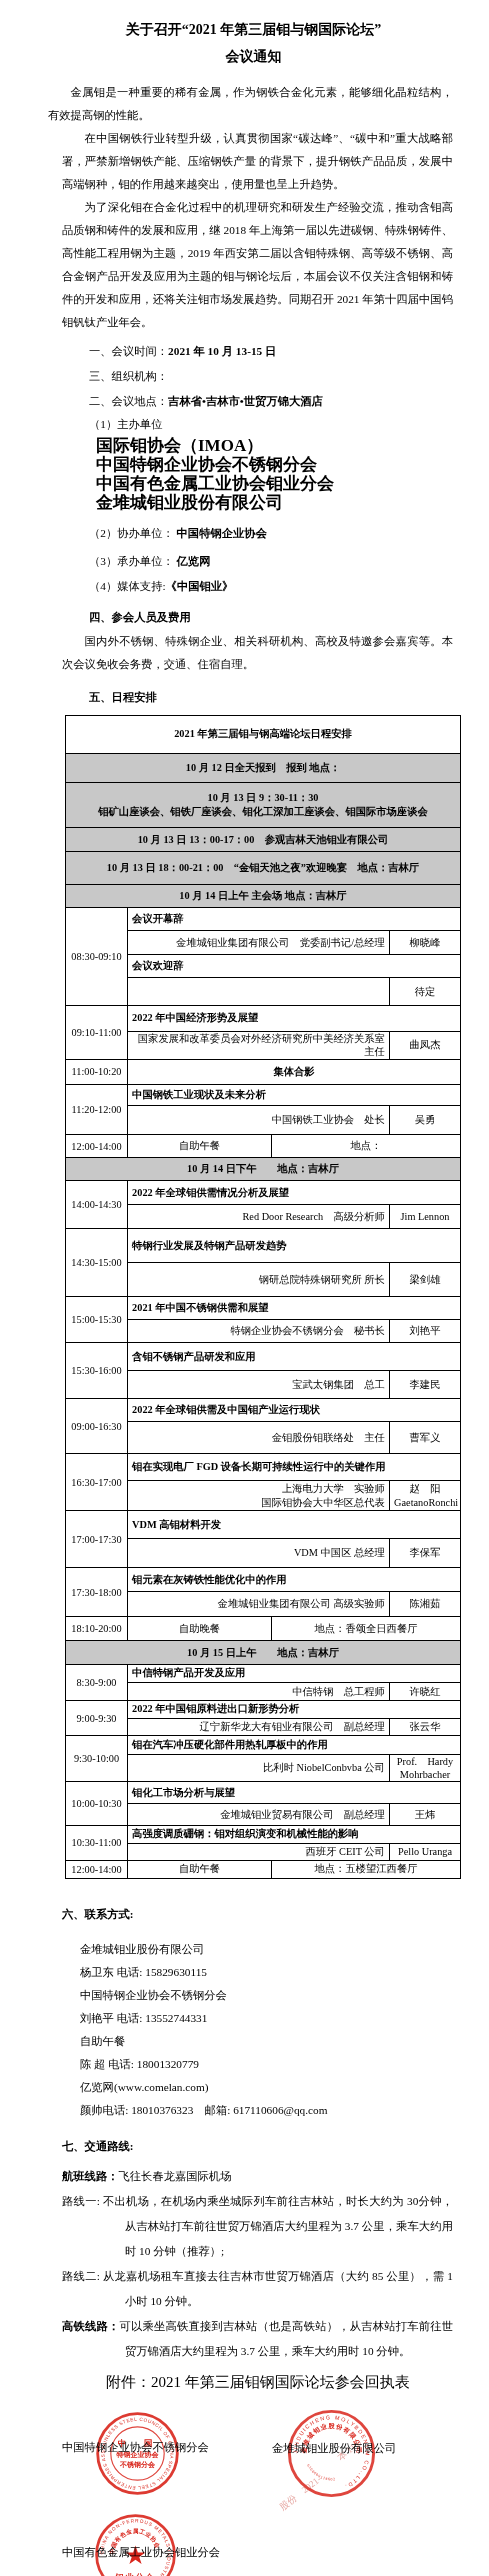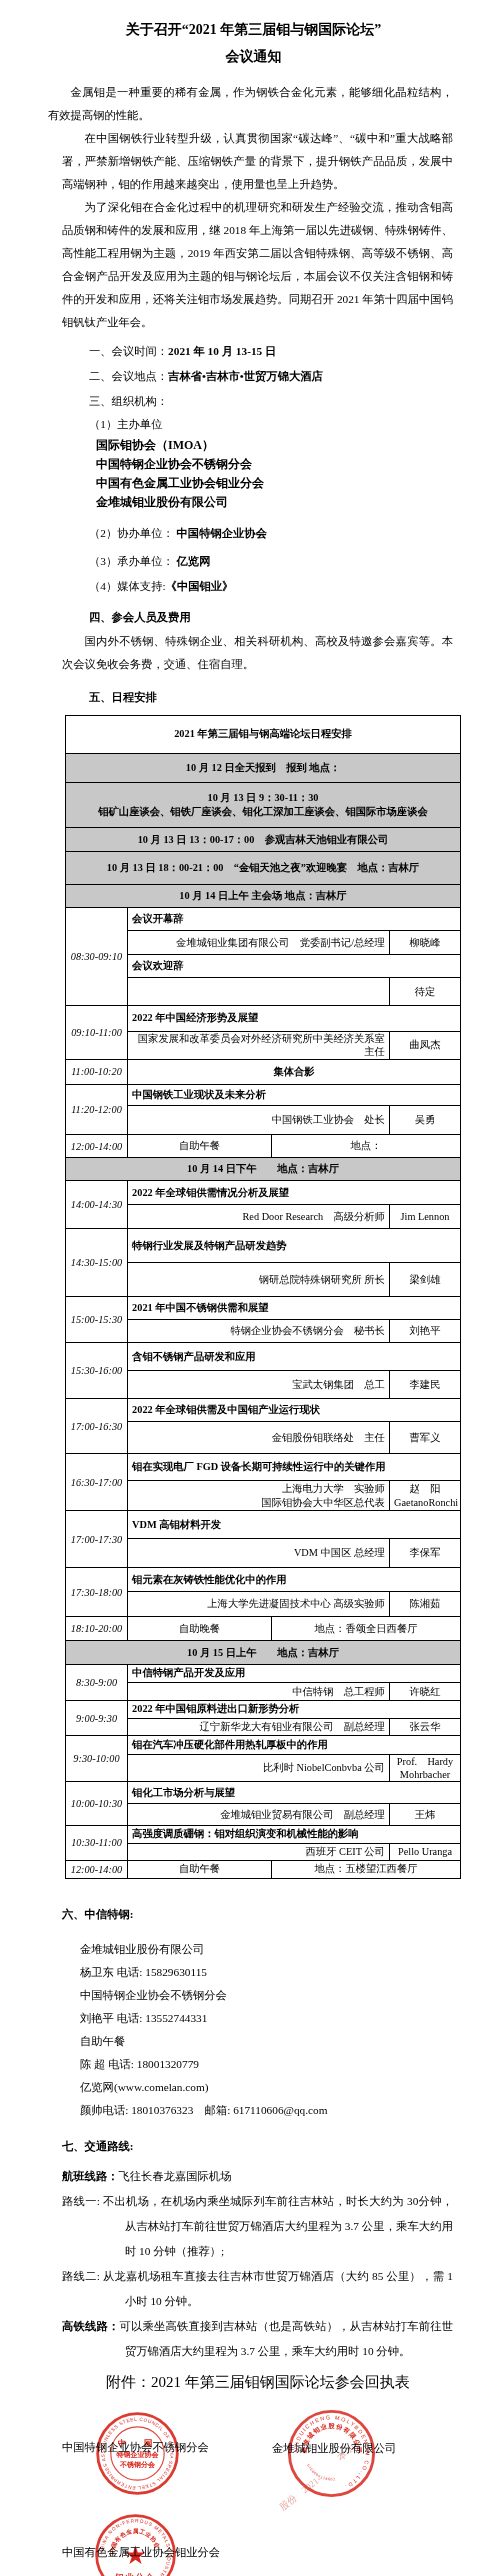--- a/index.html
+++ b/index.html
@@ -5,31 +5,31 @@
   html,body{margin:0;padding:0;background:#fff;}
   .page{position:relative;width:489px;height:3091px;background:#fff;overflow:hidden;
         font-family:"Liberation Serif","DejaVu Serif",serif;color:#000;}
   .doc-title{ text-align:center;font-size:14px;font-weight:bold;line-height:24px;margin-left:18px;}
   .t1{margin-top:17.5px;}
   .t2{margin-top:3.1px;}
   .para{margin:0 36px 0 62px;font-size:11.3px;line-height:23px;text-align:justify;text-indent:2em;}
   .p1{margin-top:12.4px;margin-left:48px;}
   .item{margin-left:89px;margin-right:36px;font-size:11.3px;line-height:25px;}
   .item b{font-weight:bold;text-align:right;}
-  .host{margin-left:96px;font-size:12px;font-weight:bold;line-height:19px;}
+  .host{margin-left:96px;font-size:17px;font-weight:bold;line-height:19px;}
   .hdr{margin-left:62px;font-size:11.3px;font-weight:bold;line-height:25px;}
   .sec-hosts-label{margin-left:89px;font-size:11.3px;line-height:21.6px;}
   .mt18{margin-top:9.3px;} .mt12{margin-top:6.2px;} .mt16{margin-top:8.2px;} .mt6{margin-top:3.1px;}
   .mt22{margin-top:11.3px;} .mt44{margin-top:23px;} .mt10{margin-top:5.2px;}
 
   table.sched{border-collapse:collapse;margin:5.2px 0 0 65px;width:396px;table-layout:fixed;}
   table.sched td{border:1px solid #000;font-size:10.3px;padding:0 4.1px;overflow:hidden;vertical-align:middle;}
   .t-title{font-size:12px;font-weight:bold;text-align:center;}
   .banner{background:#c8c8c8;font-weight:bold;text-align:center;font-size:9.8px;line-height:13.4px;}
-  .time{text-align:center;padding:0 1px;font-style:italic;}
+  .time{text-align:center;padding:0 1px;}
   .s-title{font-weight:bold;text-align:left;}
   .s-org{text-align:right;white-space:pre-line;line-height:13.4px;}
   .s-name{text-align:center;white-space:pre-line;padding:0 1.5px;line-height:13.4px;}
   .photo{text-align:center;font-weight:bold;}
   .meal-a,.meal-b{text-align:center;}
 
   .contact-line{margin-left:80px;font-size:11.3px;line-height:23px;}
   .trans{margin-left:62px;margin-right:36px;font-size:11.3px;line-height:25px;
          padding-left:63px;text-indent:-63px;text-align:justify;}
   .trans b{font-weight:bold;}
@@ -46,22 +46,22 @@
 <div class="page">
 
   <div class="doc-title t1">关于召开“2021 年第三届钼与钢国际论坛”</div>
   <div class="doc-title t2">会议通知</div>
 
   <p class="para p1">金属钼是一种重要的稀有金属，作为钢铁合金化元素，能够细化晶粒结构，有效提高钢的性能。</p>
   <p class="para" style="margin-top:0;">在中国钢铁行业转型升级，认真贯彻国家“碳达峰”、“碳中和”重大战略部署，严禁新增钢铁产能、压缩钢铁产量 的背景下，提升钢铁产品品质，发展中高端钢种，钼的作用越来越突出，使用量也呈上升趋势。</p>
   <p class="para" style="margin-top:0;">为了深化钼在合金化过程中的机理研究和研发生产经验交流，推动含钼高品质钢和铸件的发展和应用，继 2018 年上海第一届以先进碳钢、特殊钢铸件、高性能工程用钢为主题，2019 年西安第二届以含钼特殊钢、高等级不锈钢、高合金钢产品开发及应用为主题的钼与钢论坛后，本届会议不仅关注含钼钢和铸件的开发和应用，还将关注钼市场发展趋势。同期召开 2021 年第十四届中国钨钼钒钛产业年会。</p>
 
   <div class="item mt10"><span>一、会议时间：</span><b>2021 年 10 月 13-15 日</b></div>
+  <div class="item">三、组织机构：</div>
   <div class="item"><span>二、会议地点：</span><b>吉林省•吉林市•世贸万锦大酒店</b></div>
-  <div class="item">三、组织机构：</div>
   <div class="sec-hosts-label">（1）主办单位</div>
   <div class="host">国际钼协会（IMOA）</div>
   <div class="host">中国特钢企业协会不锈钢分会</div>
   <div class="host">中国有色金属工业协会钼业分会</div>
   <div class="host">金堆城钼业股份有限公司</div>
   <div class="item mt18"><span>（2）协办单位：</span> <b>中国特钢企业协会</b></div>
   <div class="item mt6"><span>（3）承办单位：</span> <b>亿览网</b></div>
   <div class="item"><span>（4）媒体支持:</span><b>《中国钼业》</b></div>
 
   <div class="item mt12" style="font-weight:bold;">四、参会人员及费用</div>
@@ -177,21 +177,21 @@
     <tr style="height:28px">
           <td rowspan="2" class="time">15:30-16:00</td>
         <td colspan="3" class="s-title">含钼不锈钢产品研发和应用</td>
         </tr>
     <tr style="height:28px">
           <td colspan="2" class="s-org">宝武太钢集团　总工</td>
         <td class="s-name">李建民</td>
         </tr>
 
     <tr style="height:23px">
-          <td rowspan="2" class="time">17:00-16:30</td>
+          <td rowspan="2" class="time">09:00-16:30</td>
         <td colspan="3" class="s-title">2022 年全球钼供需及中国钼产业运行现状</td>
         </tr>
     <tr style="height:32px">
           <td colspan="2" class="s-org">金钼股份钼联络处　主任</td>
         <td class="s-name">曹军义</td>
         </tr>
 
     <tr style="height:27px">
           <td rowspan="2" class="time">16:30-17:00</td>
         <td colspan="3" class="s-title">钼在实现电厂 FGD 设备长期可持续性运行中的关键作用</td>
@@ -210,21 +210,21 @@
     <tr style="height:29px">
           <td colspan="2" class="s-org">VDM 中国区 总经理</td>
         <td class="s-name">李保军</td>
         </tr>
 
     <tr style="height:24px">
           <td rowspan="2" class="time">17:30-18:00</td>
         <td colspan="3" class="s-title">钼元素在灰铸铁性能优化中的作用</td>
         </tr>
     <tr style="height:25px">
-          <td colspan="2" class="s-org">上海大学先进凝固技术中心 高级实验师</td>
+          <td colspan="2" class="s-org">金堆城钼业集团有限公司 高级实验师</td>
         <td class="s-name">陈湘茹</td>
         </tr>
 
     <tr style="height:24px">
           <td class="time">18:10-20:00</td>
         <td class="meal-a">自助晚餐</td>
         <td colspan="2" class="meal-b">地点：香颂全日西餐厅</td>
         </tr>
 
     <tr style="height:24px">
@@ -278,21 +278,21 @@
         </tr>
 
     <tr style="height:18.5px">
           <td class="time">12:00-14:00</td>
         <td class="meal-a">自助午餐</td>
         <td colspan="2" class="meal-b">地点：五楼望江西餐厅</td>
         </tr>
   </tbody>
     </table>
 
-  <div class="hdr mt44">六、中信特钢:</div>
+  <div class="hdr mt44">六、联系方式:</div>
   <div class="mt22">
     <div class="contact-line">金堆城钼业股份有限公司</div>
     <div class="contact-line">杨卫东 电话: 15829630115</div>
     <div class="contact-line">中国特钢企业协会不锈钢分会</div>
     <div class="contact-line">刘艳平 电话: 13552744331</div>
     <div class="contact-line">自助午餐</div>
     <div class="contact-line">陈 超 电话: 18001320779</div>
     <div class="contact-line">亿览网(www.comelan.com)</div>
     <div class="contact-line">颜帅电话: 18010376323　邮箱: 617110606@qq.com</div>
   </div>

